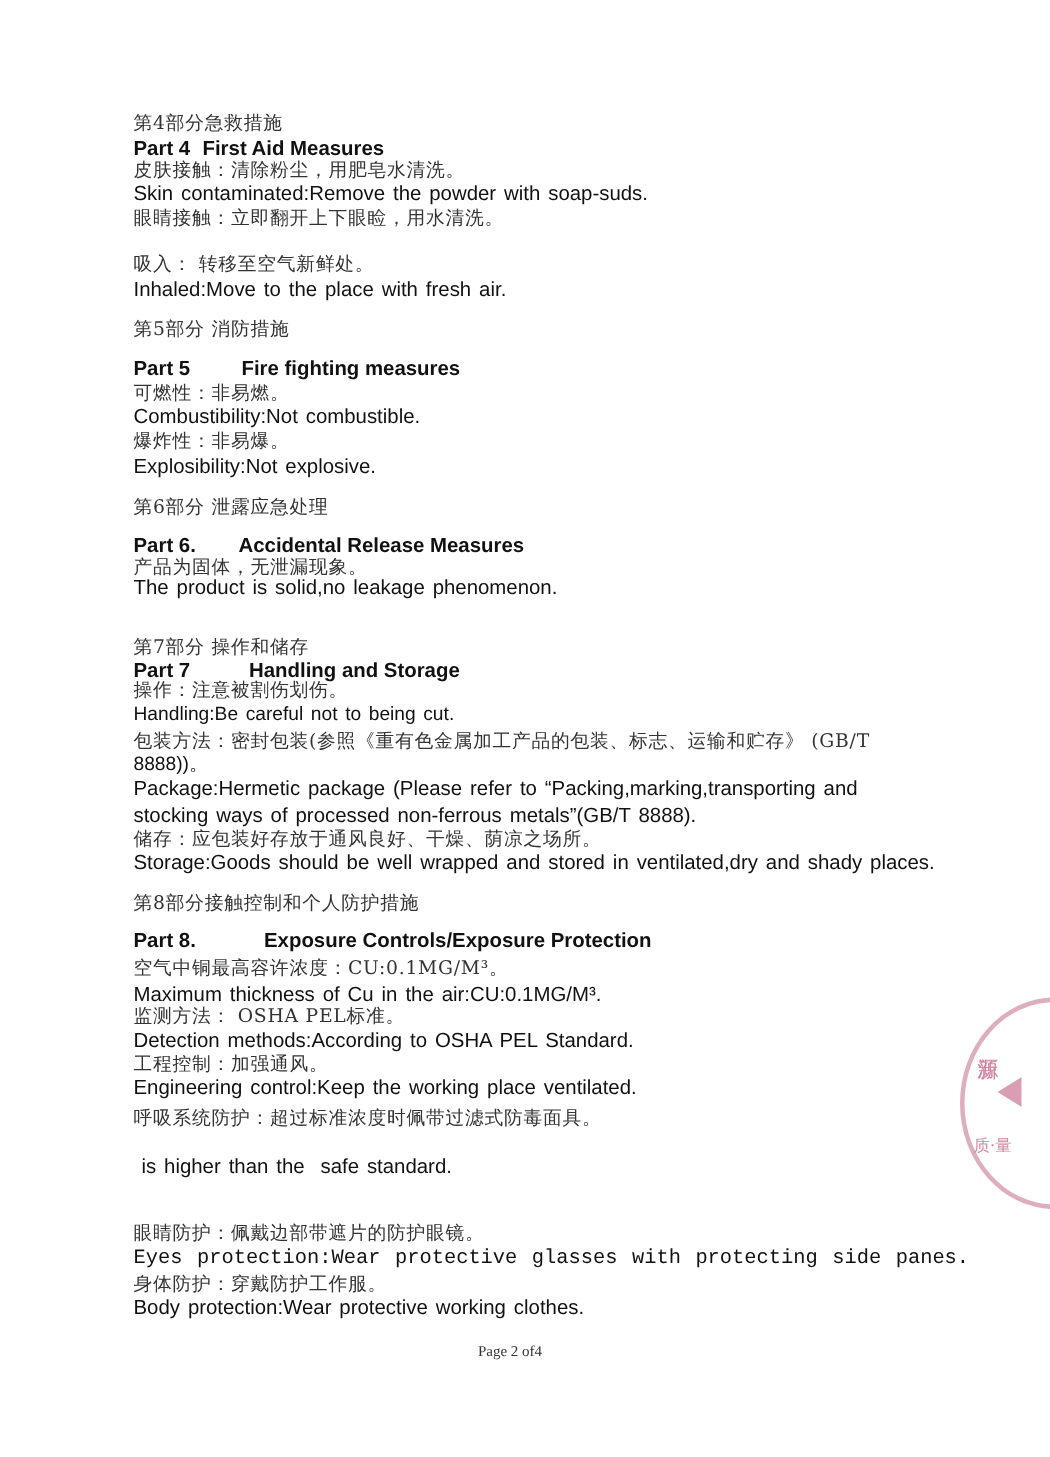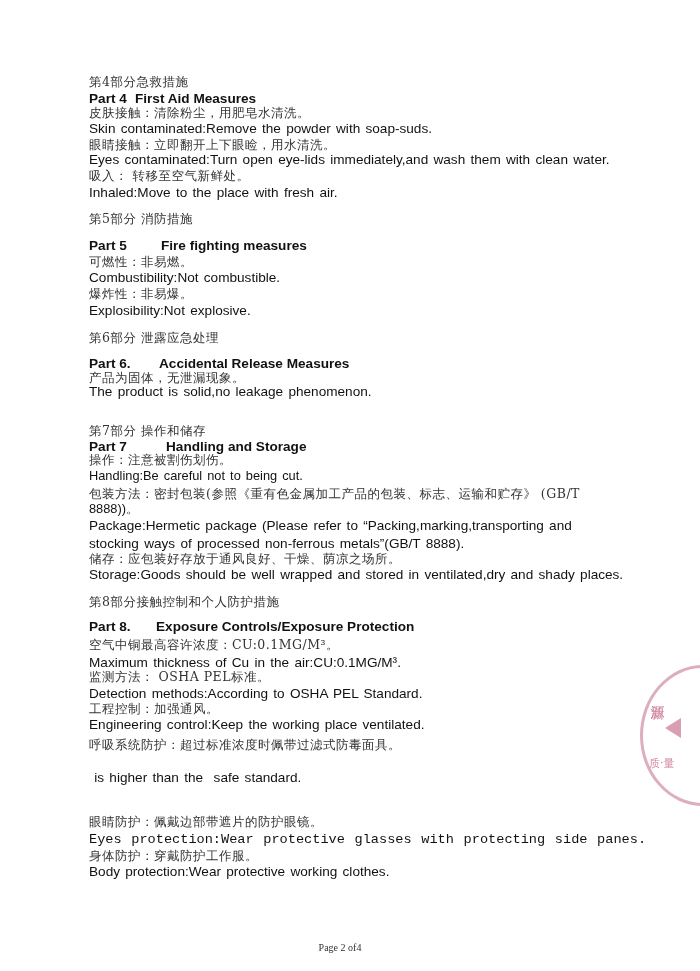--- a/index.html
+++ b/index.html
@@ -2,38 +2,37 @@
 <html><head>
   <meta charset="utf-8">
   <style>
     html, body { margin: 0; padding: 0; background: #ffffff; }
     body { width: 700px; height: 971px; position: relative; overflow: hidden; }
     .page { position: absolute; left: 0; top: 0; width: 700px; height: 971px; background: #ffffff; }
     .ln { position: absolute; left: 89px; white-space: nowrap; color: #111; }
     .cn { font-family: "DejaVu Serif", serif; font-size: 12.5px; color: #333; letter-spacing: 0.5px; }
     .en { font-family: "Liberation Sans", sans-serif; font-size: 13.6px; color: #111; word-spacing: 1.5px; }
     .hd { font-family: "Liberation Sans", sans-serif; font-size: 13.6px; font-weight: bold; color: #111; }
-    .footer { position: absolute; left: 0; width: 680px; top: 942px; text-align: center; font-family: "Liberation Serif", serif; font-size: 10px; color: #333; }
+    .footer { position: absolute; left: 0; width: 680px; top: 896px; text-align: center; font-family: "Liberation Serif", serif; font-size: 10px; color: #333; }
     .stamp { position: absolute; left: 640px; top: 665px; width: 120px; height: 135px; border: 3px solid #d8a0b4; border-radius: 50%; opacity: 0.85; }
     .stamp-text { position: absolute; font-family: "DejaVu Serif", serif; color: #c87090; font-size: 14px; }
     .stamp-star { position: absolute; left: 22px; top: 50px; width: 0; height: 0; border-top: 10px solid transparent; border-bottom: 10px solid transparent; border-right: 16px solid #c87090; opacity: 0.8; }
   </style>
 </head>
 <body>
 
 <div class="page">
 
   <div class="ln cn" style="top:74px;">第4部分急救措施</div>
   <div class="ln hd" style="top:91px;">
     <span style="display:inline-block;width:46px;">Part 4</span><span>First Aid  Measures</span>
   </div>
   <div class="ln cn" style="top:105px;">皮肤接触：清除粉尘，用肥皂水清洗。</div>
   <div class="ln en" style="top:121px;">Skin  contaminated:Remove  the  powder with  soap-suds.</div>
   <div class="ln cn" style="top:137px;">眼睛接触：立即翻开上下眼睑，用水清洗。</div>
-  <div class="ln en" style="top:152px;">Eyes  contaminated:Turn  open  eye-lids  immediately,and  wash  them  with  clean  water.</div>
   <div class="ln cn" style="top:168px;">吸入：      转移至空气新鲜处。</div>
   <div class="ln en" style="top:185px;">Inhaled:Move  to  the  place  with  fresh  air.</div>
 
   <div class="ln cn" style="top:211px;">第5部分     消防措施</div>
   <div class="ln hd" style="top:238px;">
     <span style="display:inline-block;width:72px;">Part  5</span><span>Fire fighting  measures</span>
   </div>
   <div class="ln cn" style="top:254px;">可燃性：非易燃。</div>
   <div class="ln en" style="top:270px;">Combustibility:Not  combustible.</div>
   <div class="ln cn" style="top:286px;">爆炸性：非易爆。</div>
@@ -54,21 +53,21 @@
   <div class="ln en" style="top:468px;font-size:12.8px;">Handling:Be  careful  not  to  being  cut.</div>
   <div class="ln cn" style="top:486px;">包装方法：密封包装(参照《重有色金属加工产品的包装、标志、运输和贮存》   (GB/T</div>
   <div class="ln en" style="top:501px;font-size:12.8px;">8888))。</div>
   <div class="ln en" style="top:518px;">Package:Hermetic  package  (Please   refer  to  “Packing,marking,transporting  and</div>
   <div class="ln en" style="top:536px;">stocking  ways  of  processed  non-ferrous  metals”(GB/T  8888).</div>
   <div class="ln cn" style="top:551px;">储存：应包装好存放于通风良好、干燥、荫凉之场所。</div>
   <div class="ln en" style="top:567px;">Storage:Goods  should  be well wrapped and  stored  in  ventilated,dry  and  shady  places.</div>
 
   <div class="ln cn" style="top:594px;">第8部分接触控制和个人防护措施</div>
   <div class="ln hd" style="top:619px;">
-    <span style="display:inline-block;width:67px;">Part   8.</span><span>Exposure  Controls/Exposure  Protection</span>
+    <span style="display:inline-block;width:87px;">Part   8.</span><span>Exposure  Controls/Exposure  Protection</span>
   </div>
   <div class="ln cn" style="top:637px;">空气中铜最高容许浓度：CU:0.1MG/M³。</div>
   <div class="ln en" style="top:655px;">Maximum  thickness  of  Cu  in  the  air:CU:0.1MG/M³.</div>
   <div class="ln cn" style="top:669px;">监测方法：   OSHA  PEL标准。</div>
   <div class="ln en" style="top:686px;">Detection  methods:According  to  OSHA  PEL  Standard.</div>
   <div class="ln cn" style="top:701px;">工程控制：加强通风。</div>
   <div class="ln en" style="top:717px;">Engineering  control:Keep  the  working  place  ventilated.</div>
   <div class="ln cn" style="top:737px;">呼吸系统防护：超过标准浓度时佩带过滤式防毒面具。</div>
   <div class="ln en" style="top:770px;white-space:pre;"> is higher than the  safe standard.</div>
   <div class="ln cn" style="top:814px;">眼睛防护：佩戴边部带遮片的防护眼镜。</div>

